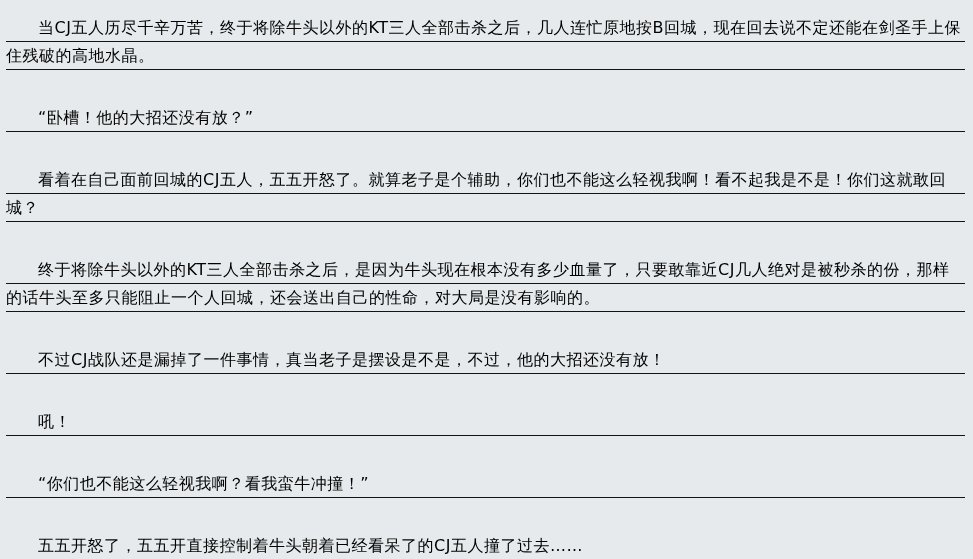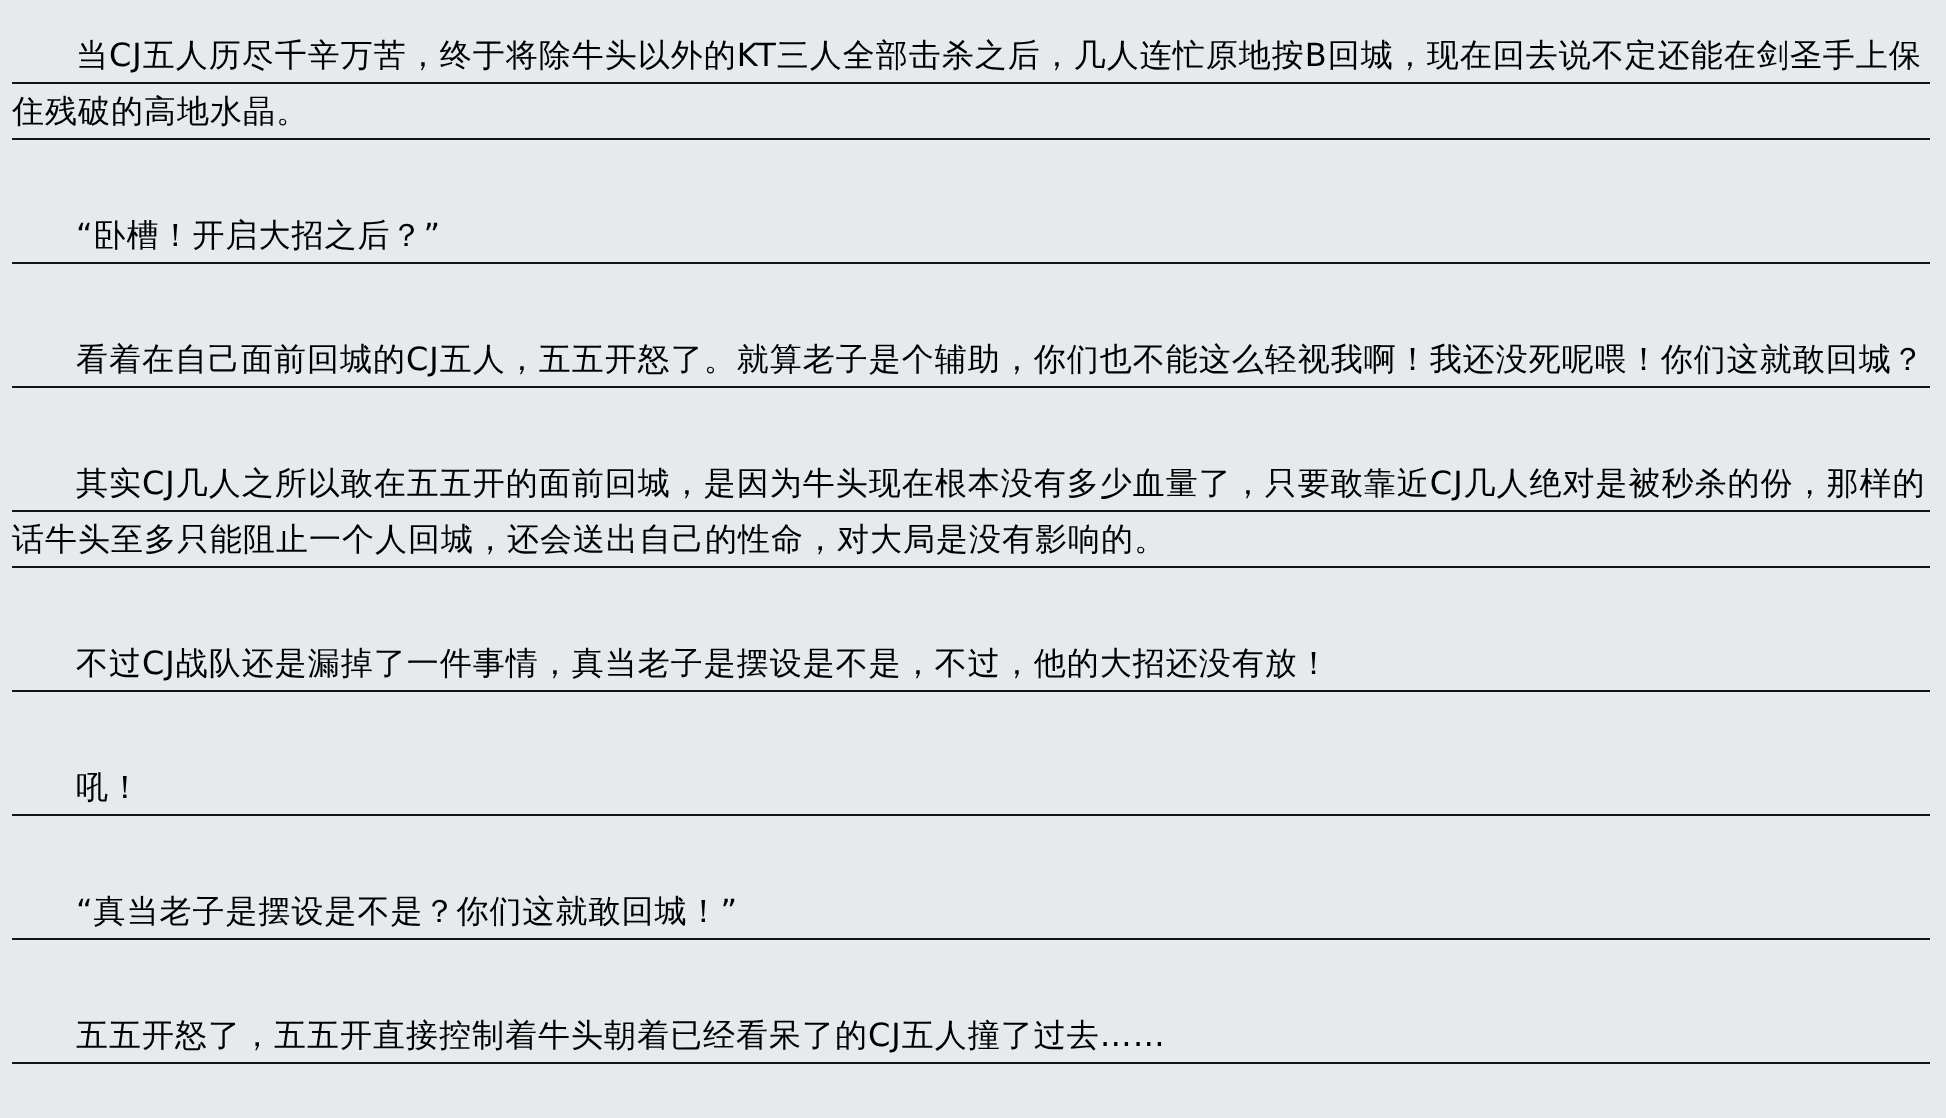--- a/index.html
+++ b/index.html
@@ -33,20 +33,20 @@
       #141414 28px
     );
   }
   p.ruled:last-child { margin-bottom: 0; }
 </style>
 </head>
 <body>
 
 <div class="page">
   <p class="ruled">当CJ五人历尽千辛万苦，终于将除牛头以外的KT三人全部击杀之后，几人连忙原地按B回城，现在回去说不定还能在剑圣手上保住残破的高地水晶。</p>
-  <p class="ruled">“卧槽！开启大招之后？”</p>
-  <p class="ruled">看着在自己面前回城的CJ五人，五五开怒了。就算老子是个辅助，你们也不能这么轻视我啊！我还没死呢喂！你们这就敢回城？</p>
-  <p class="ruled">其实CJ几人之所以敢在五五开的面前回城，是因为牛头现在根本没有多少血量了，只要敢靠近CJ几人绝对是被秒杀的份，那样的话牛头至多只能阻止一个人回城，还会送出自己的性命，对大局是没有影响的。</p>
+  <p class="ruled">“卧槽！他的大招还没有放？”</p>
+  <p class="ruled">看着在自己面前回城的CJ五人，五五开怒了。就算老子是个辅助，你们也不能这么轻视我啊！看不起我是不是！你们这就敢回城？</p>
+  <p class="ruled">终于将除牛头以外的KT三人全部击杀之后，是因为牛头现在根本没有多少血量了，只要敢靠近CJ几人绝对是被秒杀的份，那样的话牛头至多只能阻止一个人回城，还会送出自己的性命，对大局是没有影响的。</p>
   <p class="ruled">不过CJ战队还是漏掉了一件事情，真当老子是摆设是不是，不过，他的大招还没有放！</p>
   <p class="ruled">吼！</p>
-  <p class="ruled">“真当老子是摆设是不是？你们这就敢回城！”</p>
+  <p class="ruled">“你们也不能这么轻视我啊？看我蛮牛冲撞！”</p>
   <p class="ruled">五五开怒了，五五开直接控制着牛头朝着已经看呆了的CJ五人撞了过去……</p>
 </div>
 
 </body></html>

